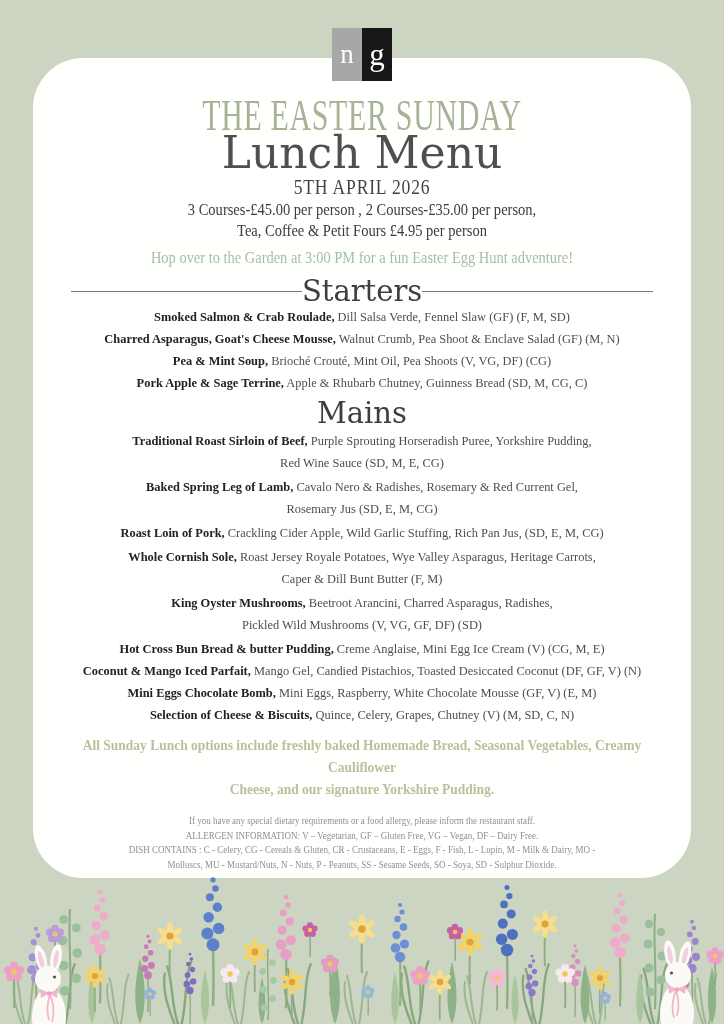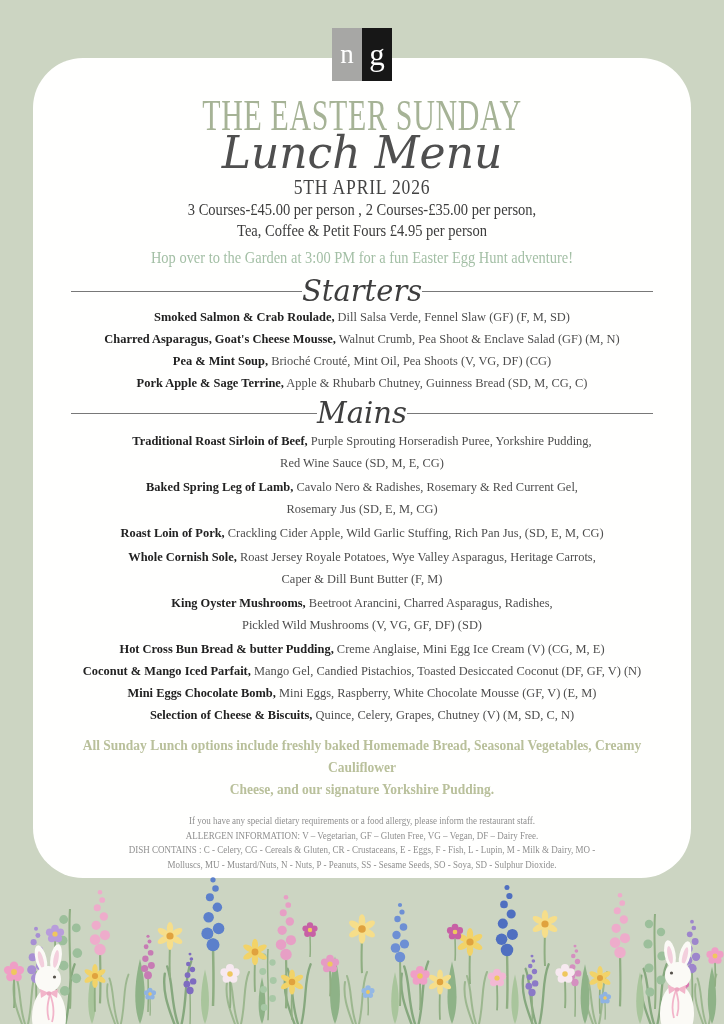--- a/index.html
+++ b/index.html
@@ -23,35 +23,35 @@
     width:30px; height:53px; display:flex; align-items:center; justify-content:center;
     color:#ffffff; font-size:27px;
   }
   .logo-n { background:#a7a7a5; }
   .logo-g { background:#171717; font-size:31px; }
 
   .title {
     margin:38px 0 0; font-size:44px; font-weight:400; color:#a6b396;
     line-height:40px; letter-spacing:1px; transform:scaleX(.68); white-space:nowrap;
   }
-  .script { font-family:"DejaVu Serif", serif; font-style:italic; font-weight:400; }
+  .script { font-family:"DejaVu Serif", serif; font-weight:400; }
   .subtitle { font-size:44px; color:#4f4f4f; line-height:46px; margin-top:-6px; }
   .date {
     font-size:22px; color:#434343; line-height:22px; letter-spacing:1px;
     transform:scaleX(.8); white-space:nowrap;
   }
   .pricing-block { margin-top:2px; transform:scaleX(.88); }
   .pricing { font-size:16.5px; color:#3c3c3c; line-height:20.5px; white-space:nowrap; }
   .announcement {
     margin-top:6px; font-size:17px; color:#a3bfa5; line-height:21px;
     transform:scaleX(.85); white-space:nowrap;
   }
 
   .section-header { display:flex; align-items:center; margin:8px 38px 0; height:30px; }
-  .section-header.tight { margin-top:4px; }
+  .section-header.tight { margin-top:4px;flex-direction:column; }
   .rule { flex:1; height:1px; background:#787878; }
   .heading { font-size:29px; color:#3e3e3e; line-height:30px; }
 
   .item {
     margin:0; font-size:13.5px; color:#4e4e4e; line-height:22px;
     white-space:pre-line; transform:scaleX(.92);
   }
   .item.gap { margin:2px 0; }
   .item strong { color:#222222; }
 

